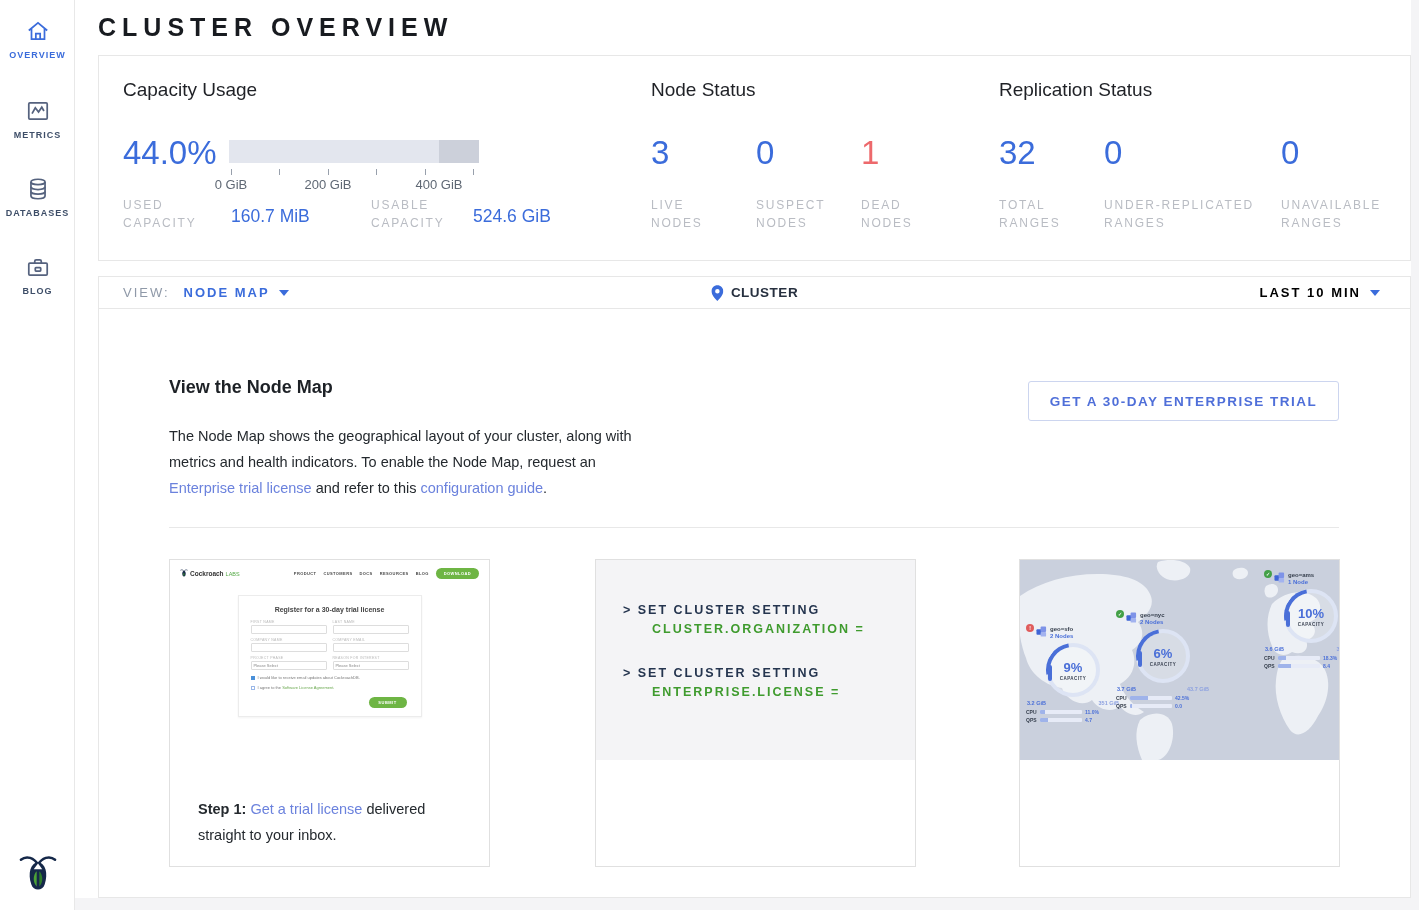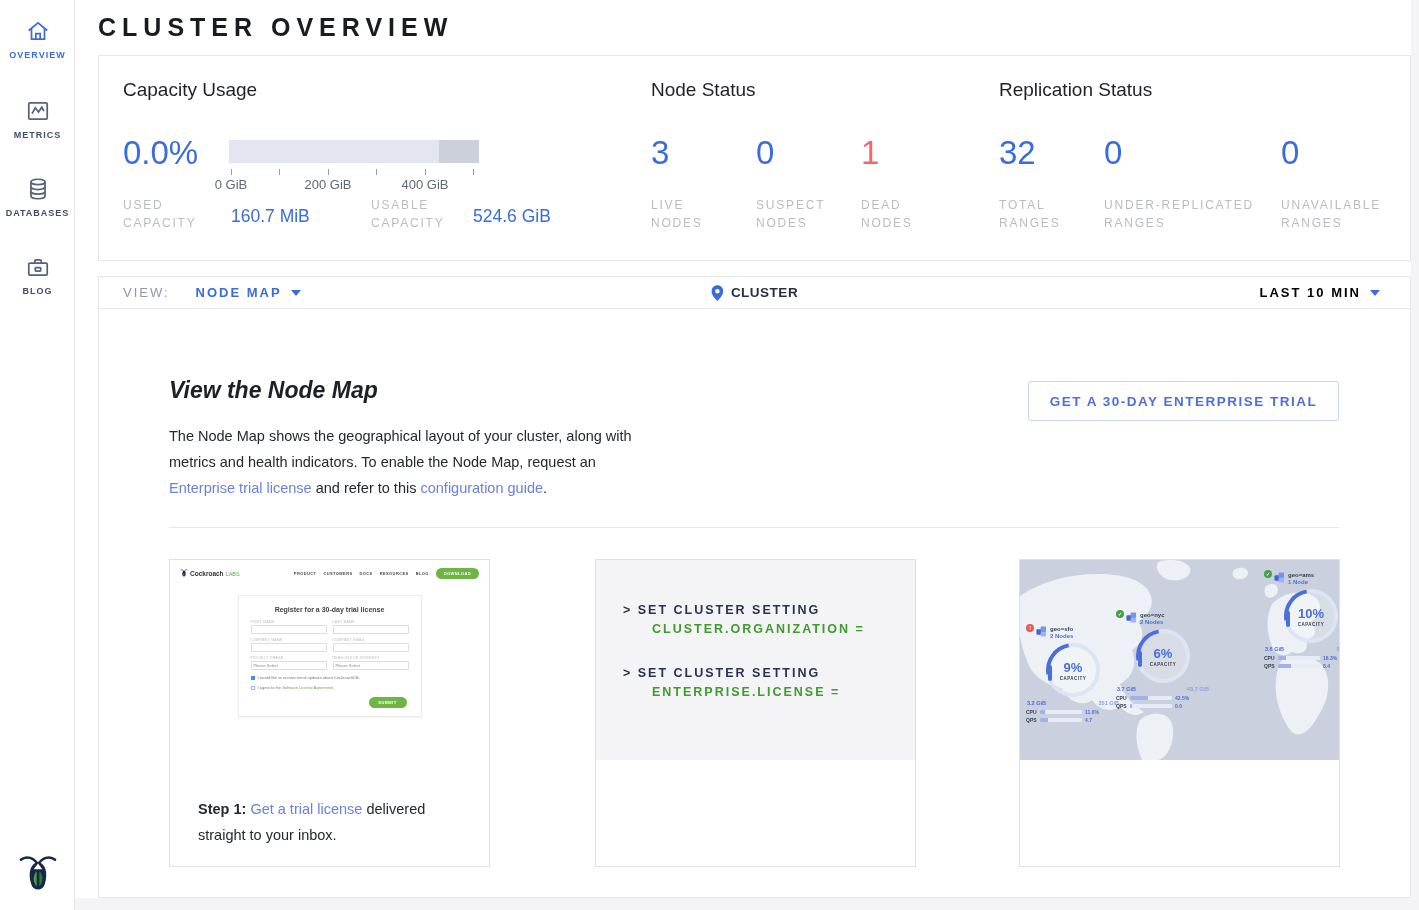--- a/index.html
+++ b/index.html
@@ -31,34 +31,34 @@
   .cap-value { position:absolute; top:150px; font-size:17.5px; font-weight:500; color:#3b6cdb; }
 
   .cap-bar { position:absolute; left:130px; top:84px; width:250px; height:23px; background:#e3e6ee; }
   .cap-bar .dark-seg { position:absolute; left:210px; top:0; width:40px; height:23px; background:#ccd0da; }
   .tick { position:absolute; top:113px; width:1px; height:6px; background:#98a0ac; }
   .tick-label { position:absolute; top:121px; transform:translateX(-50%); font-size:13px; color:#5f6874; }
 
   
   .view-bar { position:relative; margin-top:15px; width:1313px; height:33px; background:#fff; border:1px solid #e7e7e7;
               display:flex; align-items:center; }
-  .view-left { display:flex; align-items:center; padding-left:24px;gap:12px; }
+  .view-left { display:flex; align-items:center; padding-left:24px; }
   .view-label { font-size:13px; letter-spacing:2px; color:#8f99a8; font-weight:500; }
   .view-value { margin-left:14px; font-size:13px; letter-spacing:2px; color:#3b6cdb; font-weight:600; cursor:pointer;
                 display:flex; align-items:center; }
   .chev { width:0; height:0; border-left:5px solid transparent; border-right:5px solid transparent;
           border-top:6px solid #3b6cdb; margin-left:9px; display:inline-block; }
   .view-center { position:absolute; left:50%; transform:translateX(-50%); display:flex; align-items:center; }
   .view-center .txt { margin-left:8px; font-size:13.5px; font-weight:600; letter-spacing:0.5px; color:#27303f; }
   .view-right { position:absolute; right:30px; display:flex; align-items:center; cursor:pointer; }
   .view-right .txt { font-size:13px; letter-spacing:2px; color:#000000; font-weight:600; }
 
   
   .main-panel { position:relative; margin-top:0; width:1313px; height:589px; background:#fff; border:1px solid #e7e7e7; border-top:none; }
-  .panel-heading { position:absolute; left:70px; top:68px; font-size:23px; font-weight:600; color:#1d2126;font-style:italic; }
+  .panel-heading { position:absolute; left:70px; top:68px; font-size:18px; font-weight:600; color:#1d2126; }
   .panel-desc { position:absolute; left:70px; top:114px; width:470px; font-size:14.5px; line-height:26px; color:#24292e; }
   .link { color:#6b82dd; cursor:pointer; }
   .trial-btn { position:absolute; left:929px; top:72px; width:311px; height:40px; background:#fff;
                border:1px solid #ccd5ef; border-radius:3px; color:#4f6fd9; font-size:13.5px; font-weight:600;
                letter-spacing:1.5px; display:flex; align-items:center; justify-content:center; cursor:pointer;
                font-family:"Liberation Sans", sans-serif; }
   .divider { position:absolute; left:70px; top:218px; width:1170px; height:1px; background:#e8e8e8; }
 
   .step-card { position:absolute; top:250px; width:321px; height:308px; background:#fff; border:1px solid #e0e0e0; }
   .card-caption { position:absolute; left:0; right:0; top:200px; padding:36px 26px 0 28px; font-size:14.5px; line-height:26px; color:#24292e; }
@@ -176,33 +176,33 @@
     </svg>
   </div>
 </div>
 
 <div class="content">
   <div class="page-title">CLUSTER OVERVIEW</div>
 
   <div class="summary-card">
 
     <div class="sec-title" style="left:24px">Capacity Usage</div>
-    <div class="big-num" style="left:24px">0.0%</div>
+    <div class="big-num" style="left:24px">44.0%</div>
     <div class="cap-bar">
       <div class="dark-seg"></div>
     </div>
     <div class="tick" style="left:132px"></div>
     <div class="tick" style="left:180px"></div>
     <div class="tick" style="left:229px"></div>
     <div class="tick" style="left:277px"></div>
     <div class="tick" style="left:326px"></div>
     <div class="tick" style="left:374px"></div>
     <div class="tick-label" style="left:132px">0 GiB</div>
     <div class="tick-label" style="left:229px">200 GiB</div>
-    <div class="tick-label" style="left:326px">400 GiB</div>
+    <div class="tick-label" style="left:340px">400 GiB</div>
     <div class="stat-label" style="left:24px">USED
 CAPACITY</div>
     <div class="cap-value" style="left:132px">160.7 MiB</div>
     <div class="stat-label" style="left:272px">USABLE
 CAPACITY</div>
     <div class="cap-value" style="left:374px">524.6 GiB</div>
 
     <div class="sec-title" style="left:552px">Node Status</div>
     <div class="big-num" style="left:552px">3</div>
     <div class="stat-label" style="left:552px">LIVE

